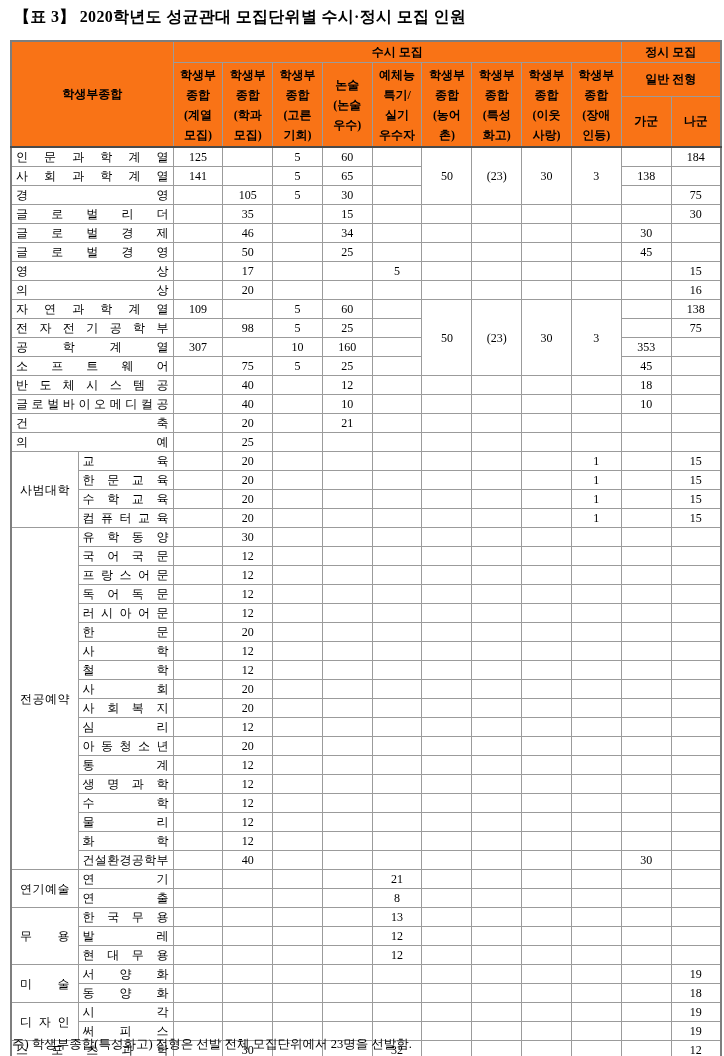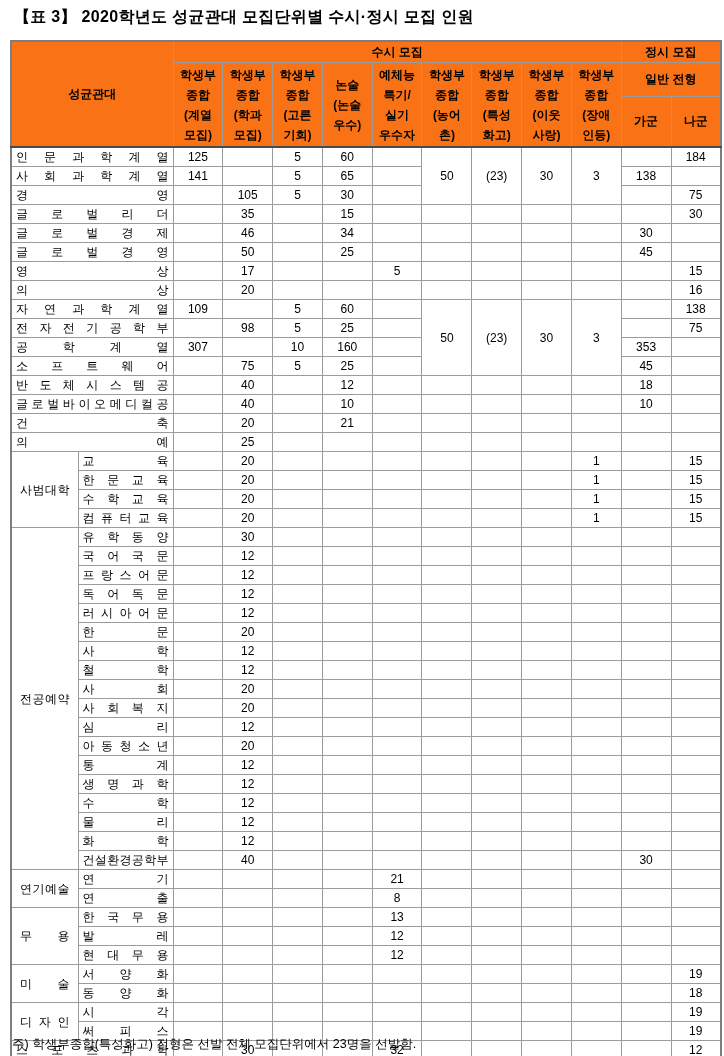--- a/index.html
+++ b/index.html
@@ -1,17 +1,17 @@
 <!DOCTYPE html>
 <html><head>
 <meta charset="utf-8">
 <style>
   html,body{margin:0;padding:0;background:#ffffff;}
   .page{position:relative;width:724px;height:1056px;background:#ffffff;overflow:hidden;
-        font-family:Liberation Sans, sans-serif;color:#000;}
+        font-family:Liberation Serif, serif;color:#000;}
   .title{position:absolute;left:14px;top:7px;margin:0;font-size:16px;font-weight:bold;
          letter-spacing:0.3px;white-space:nowrap;}
   table.grid{position:absolute;left:10px;top:40px;width:710px;border-collapse:collapse;
              table-layout:fixed;border:2px solid #7e7e7e;}
   .grid th,.grid td{border:1px solid #9b9b9b;padding:0;font-size:12px;text-align:center;
              vertical-align:middle;overflow:hidden;}
   .grid thead th{background:#f97316;font-weight:bold;}
   .grid thead{border-bottom:2px solid #4a4a4a;}
   .r1{height:20px;}
   .scol{white-space:pre-line;line-height:20px;font-size:12px;}
@@ -42,21 +42,21 @@
         <col style="width:49.8px">
         <col style="width:49.8px">
       <col style="width:49.8px">
         <col style="width:49.8px">
         <col style="width:49.8px">
       <col style="width:49.8px">
         <col style="width:49.8px">
     </colgroup>
     <thead>
       <tr>
-        <th rowspan="3" colspan="2">성균관대</th>
+        <th rowspan="3" colspan="2">학생부종합</th>
         <th colspan="9" class="r1">수시 모집</th>
         <th colspan="2" class="r1">정시 모집</th>
       </tr>
       <tr>
         <th rowspan="2" class="scol">학생부
 종합
 (계열
 모집)</th>
         <th rowspan="2" class="scol">학생부
 종합

